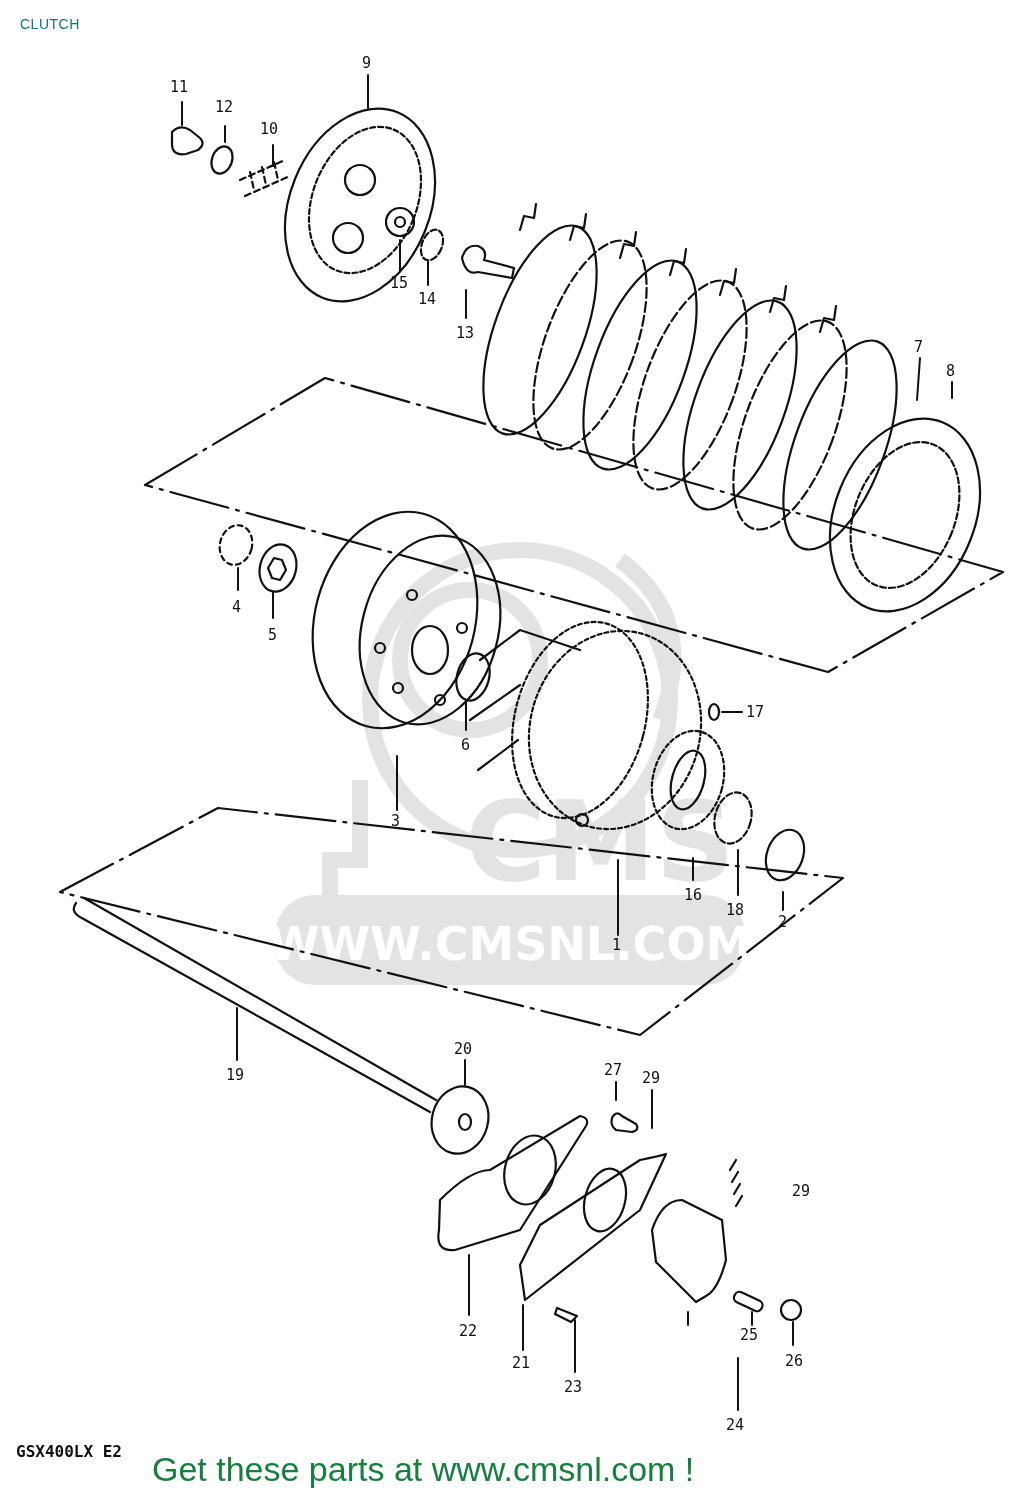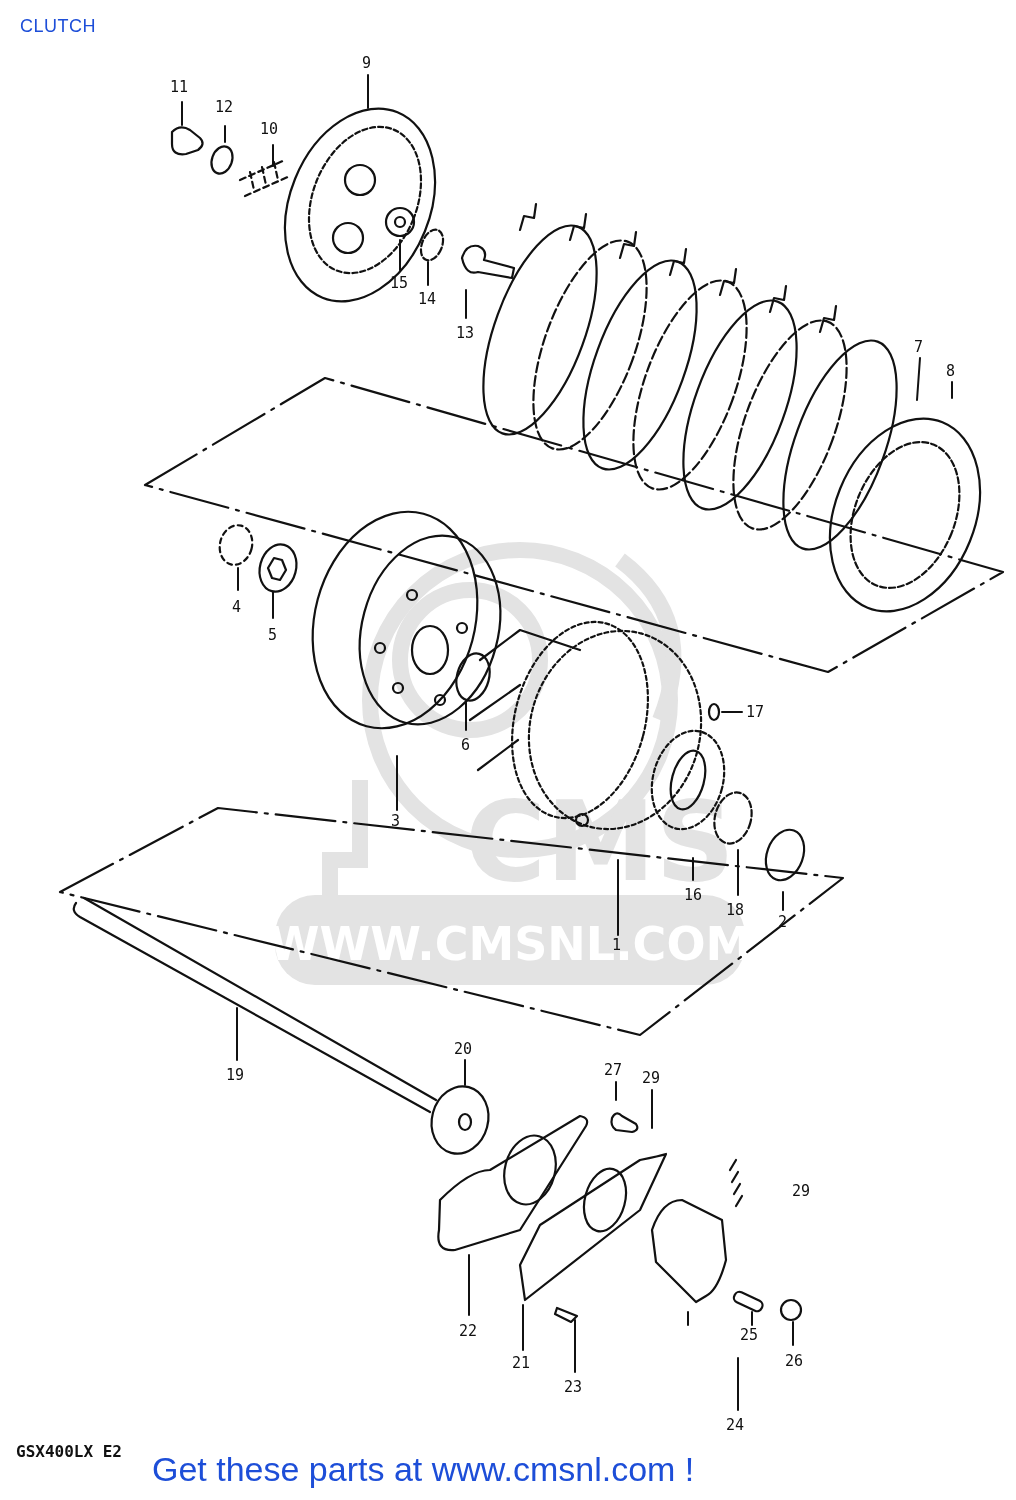--- a/index.html
+++ b/index.html
@@ -1,21 +1,21 @@
 <!DOCTYPE html>
 <html><head>
   <meta charset="utf-8">
   <style>
     html, body { margin: 0; padding: 0; background: #ffffff; }
     body { width: 1016px; height: 1500px; position: relative; overflow: hidden; font-family: "Liberation Sans", sans-serif; }
-    .title { position: absolute; left: 20px; top: 16px; font-size: 18px; color: #1d4ed8; letter-spacing: 0.5px; }
+    .title { position: absolute; left: 20px; top: 16px; font-size: 14px; color: #0f766e; letter-spacing: 0.5px; }
     svg.diagram { position: absolute; left: 0; top: 0; }
     .callout { font-family: "DejaVu Sans Mono", monospace; font-size: 15px; fill: #111111; }
     .model { position: absolute; left: 16px; top: 1442px; font-family: "DejaVu Sans Mono", monospace; font-weight: bold; font-size: 16px; color: #111111; }
-    .promo { position: absolute; left: 152px; top: 1450px; font-size: 34px; color: #1d4ed8; white-space: nowrap; }
+    .promo { position: absolute; left: 152px; top: 1450px; font-size: 34px; color: #15803d; white-space: nowrap; }
     .wm-text { font-family: "DejaVu Sans", sans-serif; font-weight: bold; }
   </style>
 </head>
 <body>
 
 <div class="title">CLUTCH</div>
 
 <svg class="diagram" width="1016" height="1500" viewBox="0 0 1016 1500" xmlns="http://www.w3.org/2000/svg">
 
   <g fill="none" stroke="#e3e3e3" stroke-width="16">

